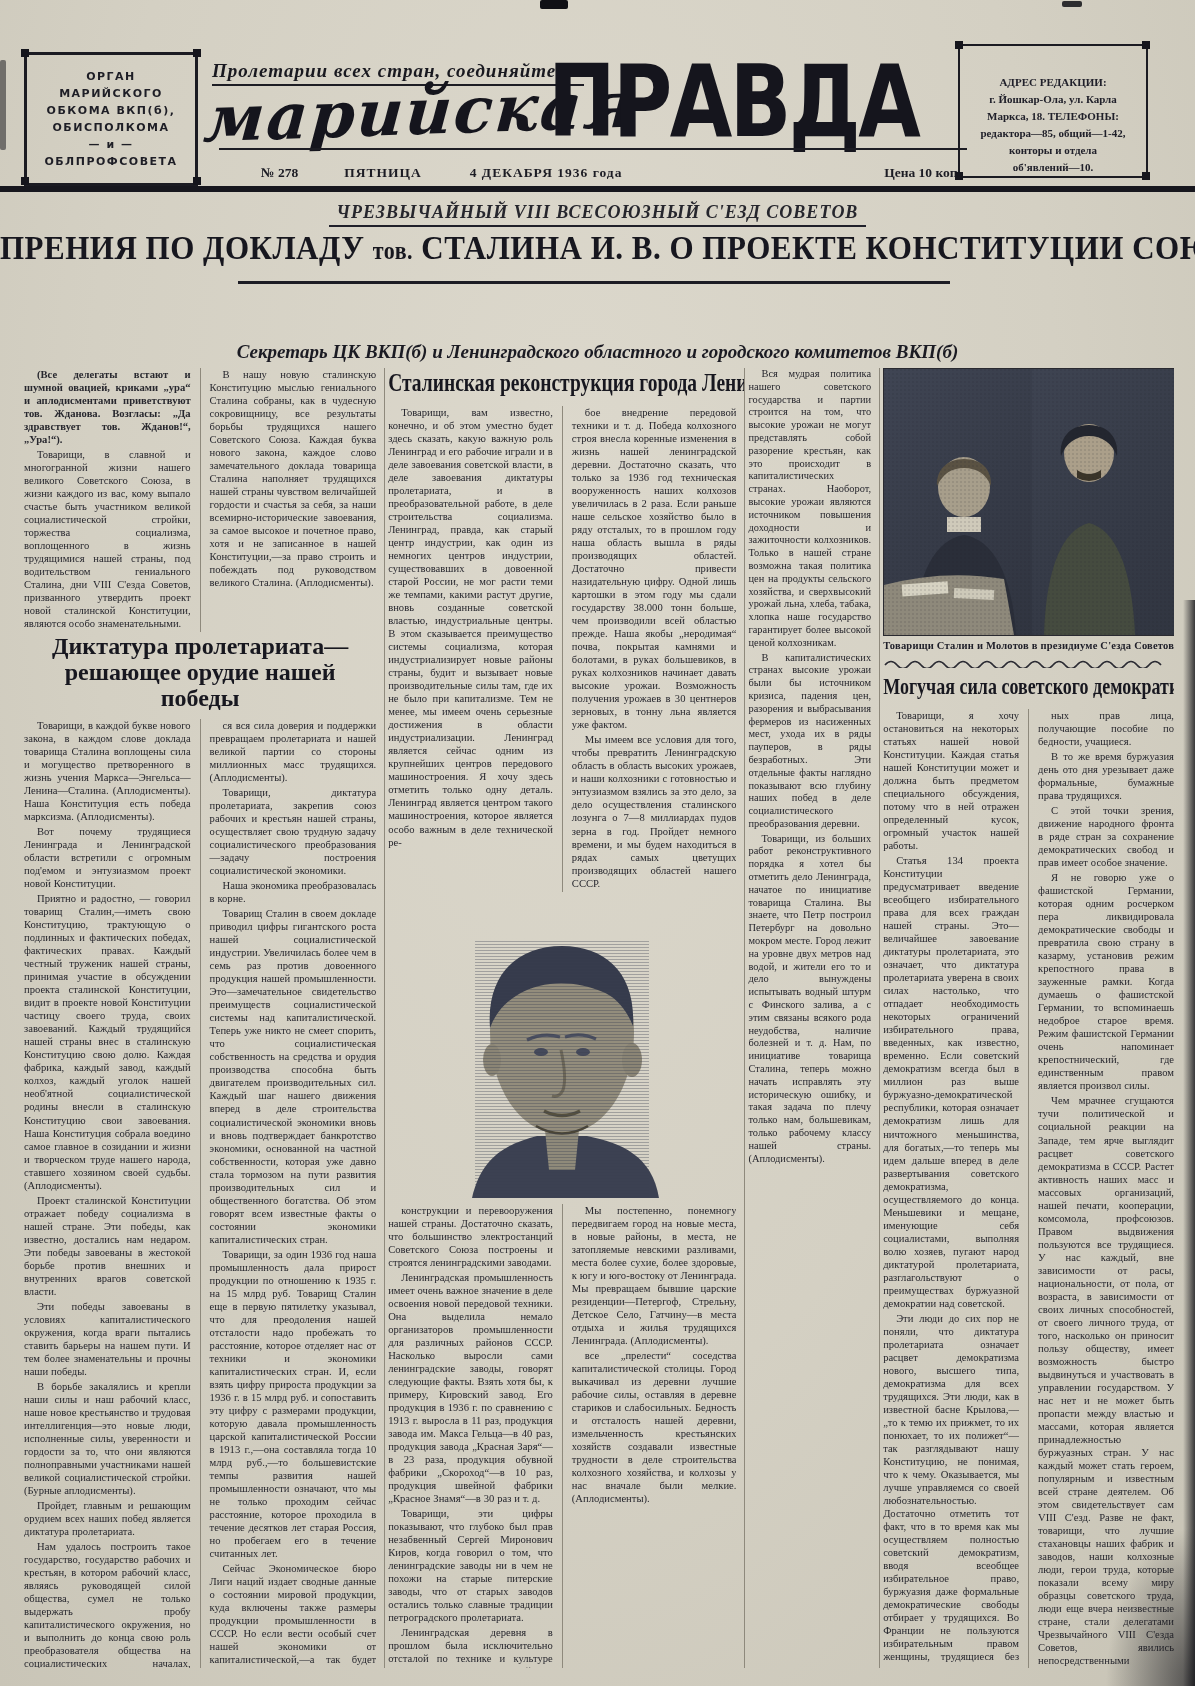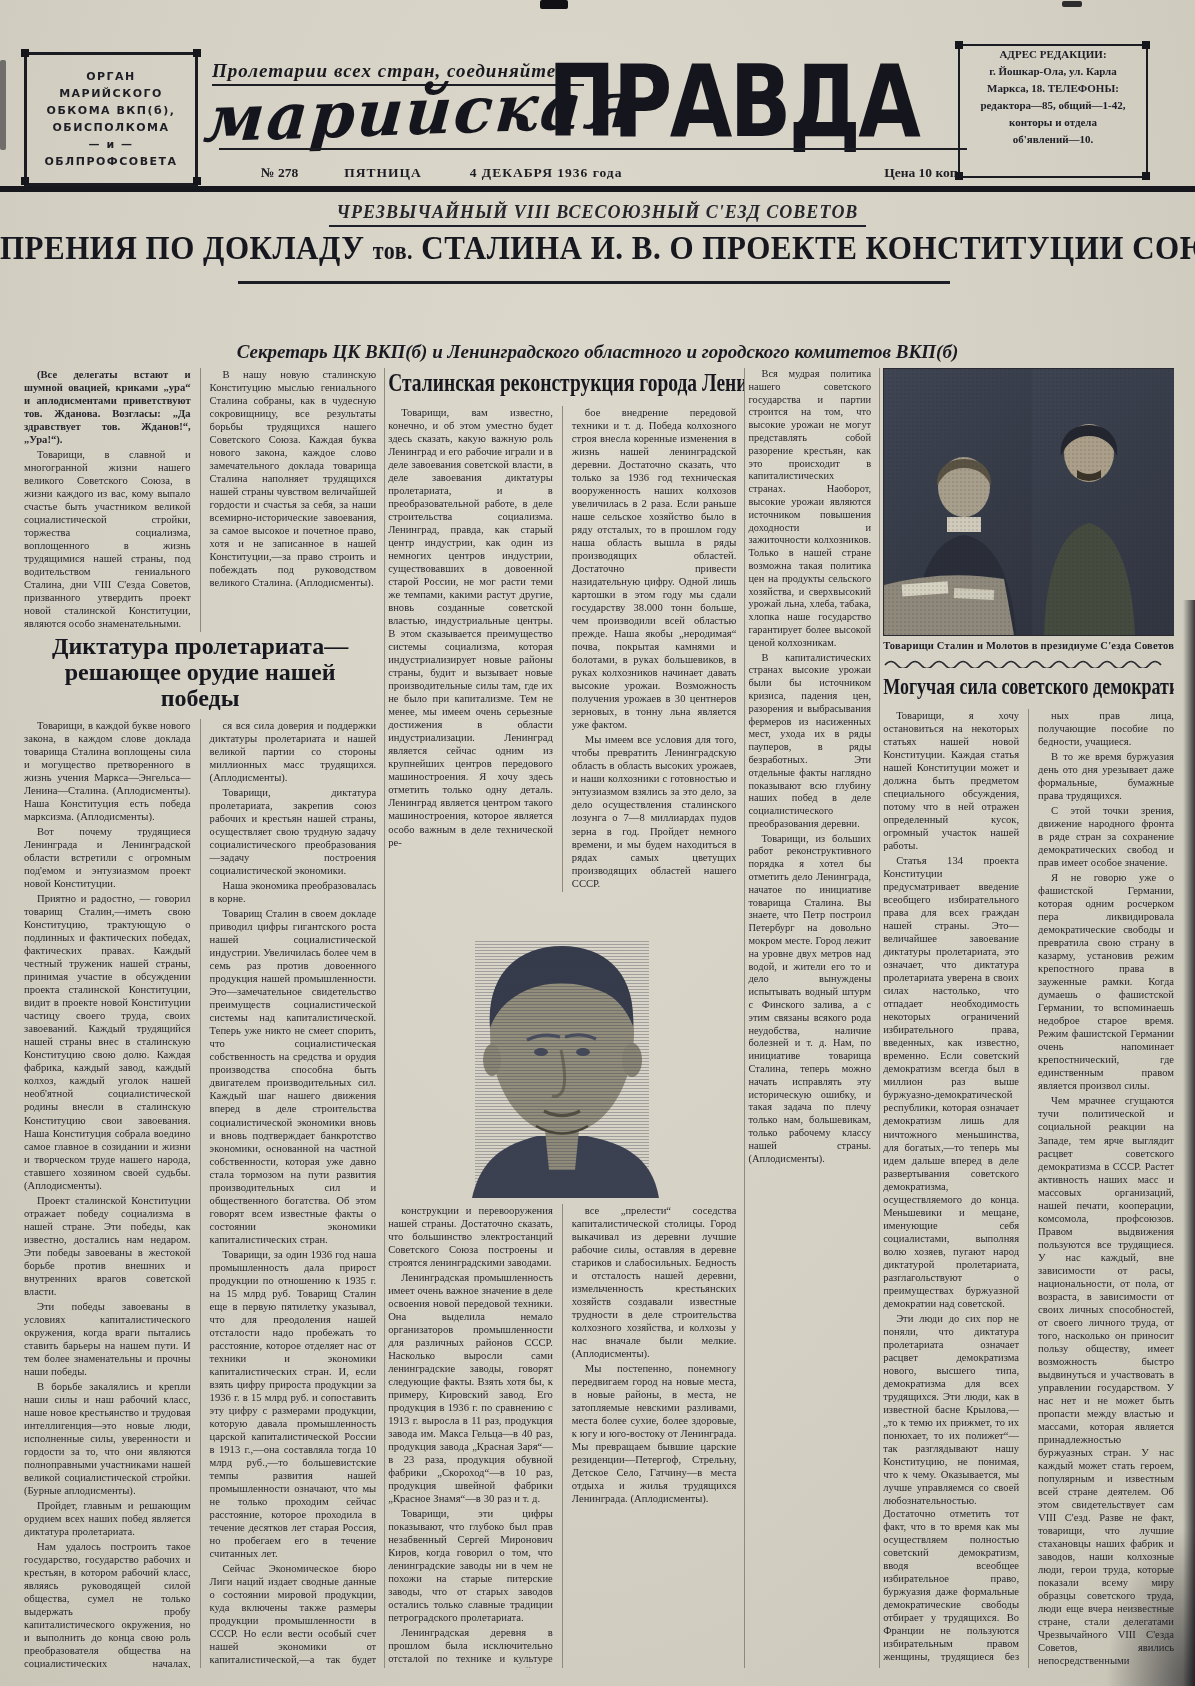--- a/index.html
+++ b/index.html
@@ -30,21 +30,21 @@
   .title-main{position:absolute;left:548px;top:44px;font-family:"DejaVu Sans","Liberation Sans",sans-serif;
     font-weight:bold;font-size:94px;letter-spacing:-3px;color:#15151d;
     transform:scaleX(.86) scaleY(1.06);transform-origin:left top;}
   .dateline{position:absolute;left:219px;top:148px;width:748px;border-top:2px solid #1d1d24;
     padding-top:15px;display:flex;align-items:baseline;font-weight:bold;font-size:13.5px;color:#1c1c24;}
   .dateline .num{margin-left:42px;}
   .dateline .wd{margin-left:46px;letter-spacing:1px;}
   .dateline .dt{margin-left:48px;letter-spacing:1px;}
   .dateline .pr{margin-left:auto;margin-right:6px;}
   .addr-box{position:absolute;left:958px;top:44px;width:186px;height:130px;border:2px solid #1b1b22;
-    display:flex;flex-direction:column;justify-content:flex-start;text-align:center;
+    display:flex;flex-direction:column;justify-content:flex-end;text-align:center;
     font-weight:bold;font-size:11px;line-height:1.55;color:#20202a;}
   .addr-box::before{content:"";position:absolute;top:-5px;left:-5px;width:8px;height:8px;background:#15151c;
     box-shadow:187px 0 0 #15151c, 0 131px 0 #15151c, 187px 131px 0 #15151c;}
   .top-rule{position:absolute;left:0;top:186px;width:1195px;height:6px;background:#17171e;}
   
   .kicker{position:absolute;left:0;top:202px;width:1195px;text-align:center;}
   .kicker span{display:inline-block;font-style:italic;font-weight:bold;font-size:18px;letter-spacing:1px;
     border-bottom:2px solid #20202a;padding:0 8px 2px;}
   .main-head{position:absolute;left:0;top:228px;width:1195px;margin:0;text-align:center;
     font-weight:bold;font-size:31px;letter-spacing:.5px;color:#17171f;
@@ -145,21 +145,21 @@
             <p>Товарищи, в каждой букве нового закона, в каждом слове доклада товарища Сталина воплощены сила и могущество претворенного в жизнь учения Маркса—Энгельса—Ленина—Сталина. (Аплодисменты). Наша Конституция есть победа марксизма. (Аплодисменты).</p>
             <p>Вот почему трудящиеся Ленинграда и Ленинградской области встретили с огромным под'емом и энтузиазмом проект новой Конституции.</p>
             <p>Приятно и радостно, — говорил товарищ Сталин,—иметь свою Конституцию, трактующую о подлинных и фактических победах, фактических правах. Каждый честный труженик нашей страны, принимая участие в обсуждении проекта сталинской Конституции, видит в проекте новой Конституции частицу своего труда, своих завоеваний. Каждый трудящийся нашей страны внес в сталинскую Конституцию свою долю. Каждая фабрика, каждый завод, каждый колхоз, каждый уголок нашей необ'ятной социалистической родины внесли в сталинскую Конституцию свои завоевания. Наша Конституция собрала воедино самое главное в созидании и жизни и творческом труде нашего народа, ставшего хозяином своей судьбы. (Аплодисменты).</p>
             <p>Проект сталинской Конституции отражает победу социализма в нашей стране. Эти победы, как известно, достались нам недаром. Эти победы завоеваны в жестокой борьбе против внешних и внутренних врагов советской власти.</p>
             <p>Эти победы завоеваны в условиях капиталистического окружения, когда враги пытались ставить барьеры на нашем пути. И тем более знаменательны и прочны наши победы.</p>
             <p>В борьбе закалялись и крепли наши силы и наш рабочий класс, наше новое крестьянство и трудовая интеллигенция—это новые люди, исполненные силы, уверенности и гордости за то, что они являются полноправными участниками нашей великой социалистической стройки. (Бурные аплодисменты).</p>
             <p>Пройдет, главным и решающим орудием всех наших побед является диктатура пролетариата.</p>
             <p>Нам удалось построить такое государство, государство рабочих и крестьян, в котором рабочий класс, являясь руководящей силой общества, сумел не только выдержать пробу капиталистического окружения, но и выполнить до конца свою роль преобразователя общества на социалистических началах, перевоспитывая миллионы крестьян и других трудящихся, перевоспитывая на почве диктатуры пролетариата и самих пролетариев.</p>
           </div>
         <div class="col">
-            <p>ся вся сила доверия и поддержки диктатуры пролетариата и нашей великой партии со стороны миллионных масс трудящихся. (Аплодисменты).</p>
+            <p>ся вся сила доверия и поддержки превращаем пролетариата и нашей великой партии со стороны миллионных масс трудящихся. (Аплодисменты).</p>
             <p>Товарищи, диктатура пролетариата, закрепив союз рабочих и крестьян нашей страны, осуществляет свою трудную задачу социалистического преобразования—задачу построения социалистической экономики.</p>
             <p>Наша экономика преобразовалась в корне.</p>
             <p>Товарищ Сталин в своем докладе приводил цифры гигантского роста нашей социалистической индустрии. Увеличилась более чем в семь раз против довоенного продукция нашей промышленности. Это—замечательное свидетельство преимуществ социалистической системы над капиталистической. Теперь уже никто не смеет спорить, что социалистическая собственность на средства и орудия производства способна быть двигателем производительных сил. Каждый шаг нашего движения вперед в деле строительства социалистической экономики вновь и вновь подтверждает банкротство экономики, основанной на частной собственности, которая уже давно стала тормозом на пути развития производительных сил и общественного богатства. Об этом говорят всем известные факты о состоянии экономики капиталистических стран.</p>
             <p>Товарищи, за один 1936 год наша промышленность дала прирост продукции по отношению к 1935 г. на 15 млрд руб. Товарищ Сталин еще в первую пятилетку указывал, что для преодоления нашей отсталости надо пробежать то расстояние, которое отделяет нас от техники и экономики капиталистических стран. И, если взять цифру прироста продукции за 1936 г. в 15 млрд руб. и сопоставить эту цифру с размерами продукции, которую давала промышленность царской капиталистической России в 1913 г.,—она составляла тогда 10 млрд руб.,—то большевистские темпы развития нашей промышленности означают, что мы не только проходим сейчас расстояние, которое проходила в течение десятков лет старая Россия, но пробегаем его в течение считанных лет.</p>
             <p>Сейчас Экономическое бюро Лиги наций издает сводные данные о состоянии мировой продукции, куда включены также размеры продукции промышленности в СССР. Но если вести особый счет нашей экономики от капиталистической,—а так будет вернее, так как речь идет о двух диаметрально противоположных системах,—то картина станет совершенно очевидной и разительной.</p>
           </div>
       </div>
     </section>
 
     <section class="group mid">
@@ -197,22 +197,22 @@
         </svg>
       </figure>
       <div class="two-col">
         <div class="col">
             <p>конструкции и перевооружения нашей страны. Достаточно сказать, что большинство электростанций Советского Союза построены и строятся ленинградскими заводами.</p>
             <p>Ленинградская промышленность имеет очень важное значение в деле освоения новой передовой техники. Она выделила немало организаторов промышленности для различных районов СССР. Насколько выросли сами ленинградские заводы, говорят следующие факты. Взять хотя бы, к примеру, Кировский завод. Его продукция в 1936 г. по сравнению с 1913 г. выросла в 11 раз, продукция завода им. Макса Гельца—в 40 раз, продукция завода „Красная Заря“—в 23 раза, продукция обувной фабрики „Скороход“—в 10 раз, продукция швейной фабрики „Красное Знамя“—в 30 раз и т. д.</p>
             <p>Товарищи, эти цифры показывают, что глубоко был прав незабвенный Сергей Миронович Киров, когда говорил о том, что ленинградские заводы ни в чем не похожи на старые питерские заводы, что от старых заводов остались только славные традиции петроградского пролетариата.</p>
             <p>Ленинградская деревня в прошлом была исключительно отсталой по технике и культуре сельского хозяйства. Расположенная поблизости от старого Петербурга, наша деревня испытывала на себе</p>
           </div>
         <div class="col">
+            <p>Мы постепенно, понемногу передвигаем город на новые места, в новые районы, в места, не затопляемые невскими разливами, места более сухие, более здоровые, к югу и юго-востоку от Ленинграда. Мы превращаем бывшие царские резиденции—Петергоф, Стрельну, Детское Село, Гатчину—в места отдыха и жилья трудящихся Ленинграда. (Аплодисменты).</p>
             <p>все „прелести“ соседства капиталистической столицы. Город выкачивал из деревни лучшие рабочие силы, оставляя в деревне стариков и слабосильных. Бедность и отсталость нашей деревни, измельченность крестьянских хозяйств создавали известные трудности в деле строительства колхозного хозяйства, и колхозы у нас вначале были мелкие. (Аплодисменты).</p>
-            <p>Мы постепенно, понемногу передвигаем город на новые места, в новые районы, в места, не затопляемые невскими разливами, места более сухие, более здоровые, к югу и юго-востоку от Ленинграда. Мы превращаем бывшие царские резиденции—Петергоф, Стрельну, Детское Село, Гатчину—в места отдыха и жилья трудящихся Ленинграда. (Аплодисменты).</p>
           </div>
       </div>
     </section>
 
     <section class="colfive">
         <p>Вся мудрая политика нашего советского государства и партии строится на том, что высокие урожаи не могут представлять собой разорение крестьян, как это происходит в капиталистических странах. Наоборот, высокие урожаи являются источником повышения доходности и зажиточности колхозников. Только в нашей стране возможна такая политика цен на продукты сельского хозяйства, и сверхвысокий урожай льна, хлеба, табака, хлопка наше государство гарантирует более высокой ценой колхозникам.</p>
         <p>В капиталистических странах высокие урожаи были бы источником кризиса, падения цен, разорения и выбрасывания фермеров из насиженных мест, ухода их в ряды пауперов, в ряды безработных. Эти отдельные факты наглядно показывают всю глубину наших побед в деле социалистического преобразования деревни.</p>
         <p>Товарищи, из больших работ реконструктивного порядка я хотел бы отметить дело Ленинграда, начатое по инициативе товарища Сталина. Вы знаете, что Петр построил Петербург на довольно мокром месте. Город лежит на уровне двух метров над водой, и жители его то и дело вынуждены испытывать водный штурм с Финского залива, а с этим связаны всякого рода неудобства, наличие болезней и т. д. Нам, по инициативе товарища Сталина, теперь можно начать исправлять эту историческую ошибку, и такая задача по плечу только нам, большевикам, только рабочему классу нашей страны. (Аплодисменты).</p>
       </section>
 

